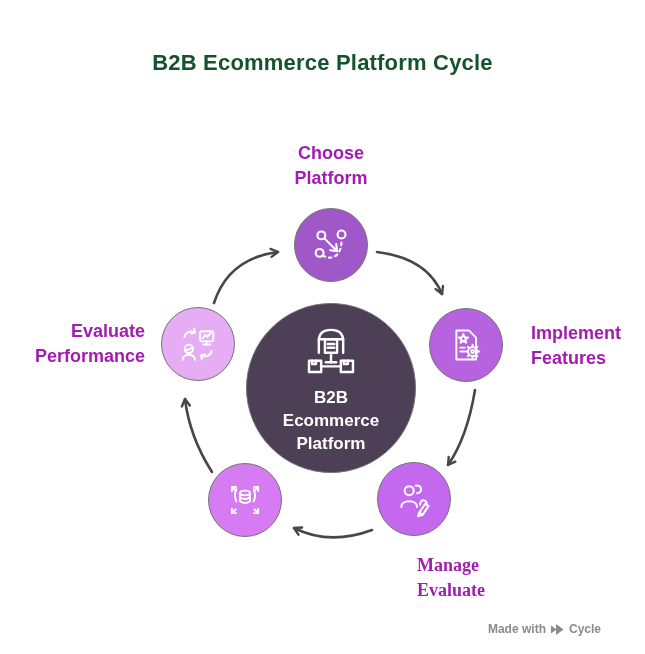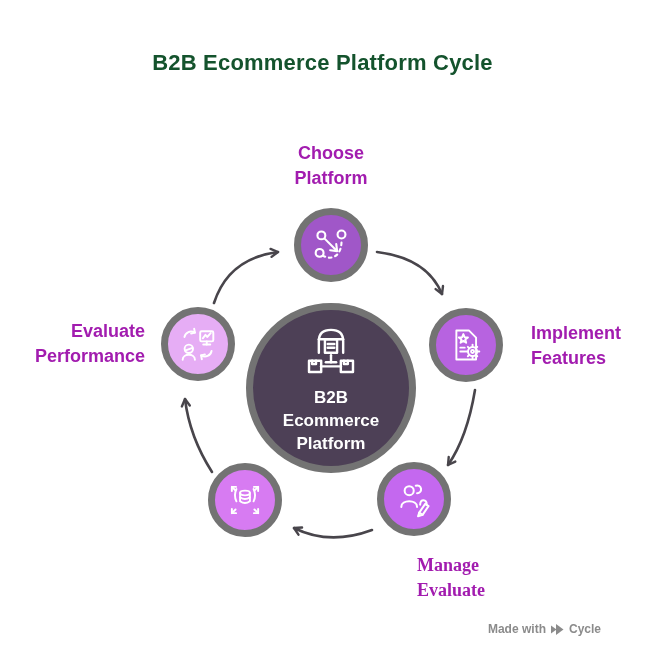--- a/index.html
+++ b/index.html
@@ -5,21 +5,21 @@
   html,body{margin:0;padding:0;background:#fff;}
   .stage{
     position:relative;width:645px;height:654px;background:#ffffff;
     font-family:"Liberation Sans",sans-serif;overflow:hidden;
   }
   .title{
     position:absolute;top:50px;left:0;width:100%;text-align:center;
     font-size:22px;font-weight:700;color:#14532d;letter-spacing:.2px;
   }
   .node{
-    position:absolute;border-radius:50%;border:7px solid #737373;
+    position:absolute;border-radius:50%;border:1px solid #737373;
     display:flex;align-items:center;justify-content:center;box-sizing:border-box;
     box-shadow:0 0 0 0 transparent;
   }
   .satellite{width:74px;height:74px;}
   .center-node{
     width:170px;height:170px;left:246px;top:303px;
     flex-direction:column;text-align:center;
   }
   .center-label{color:#fff;font-weight:700;font-size:17px;line-height:23px;margin-top:7px;}
   .center-label span{display:block;}

